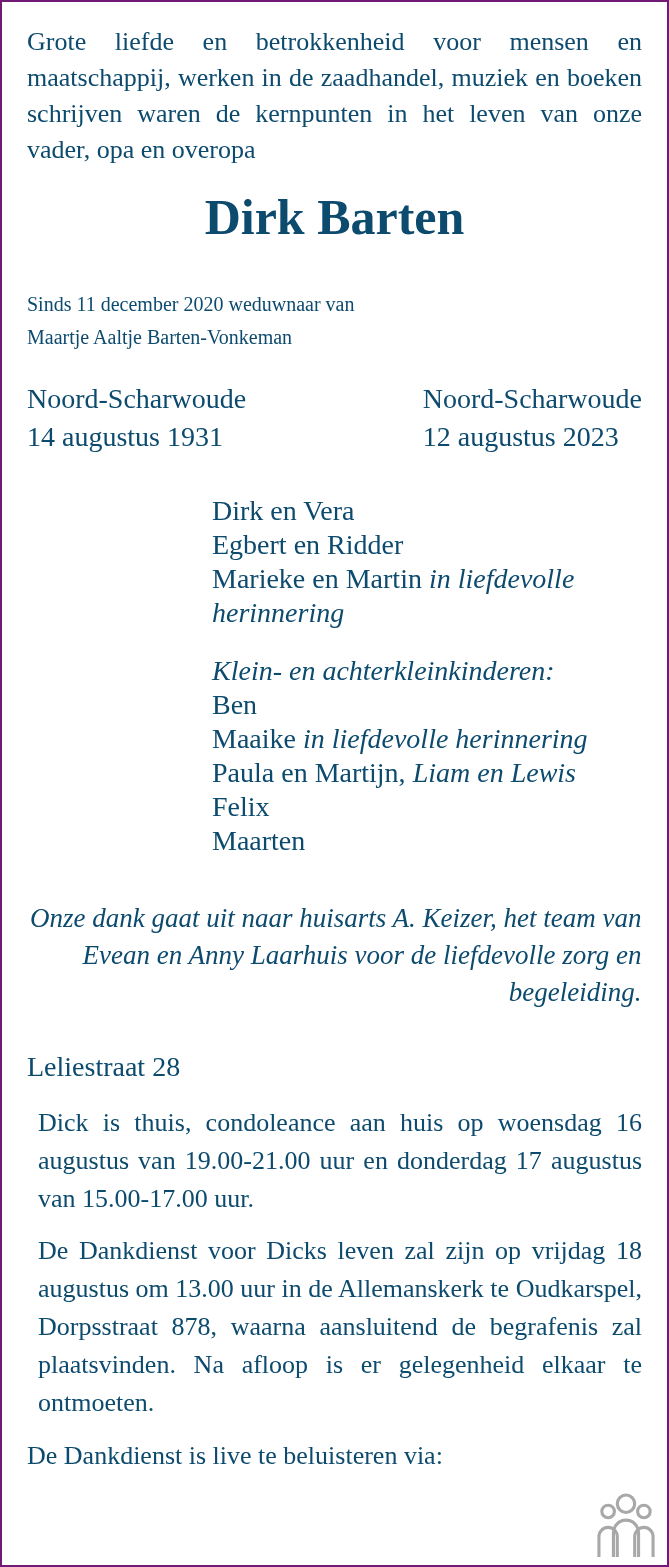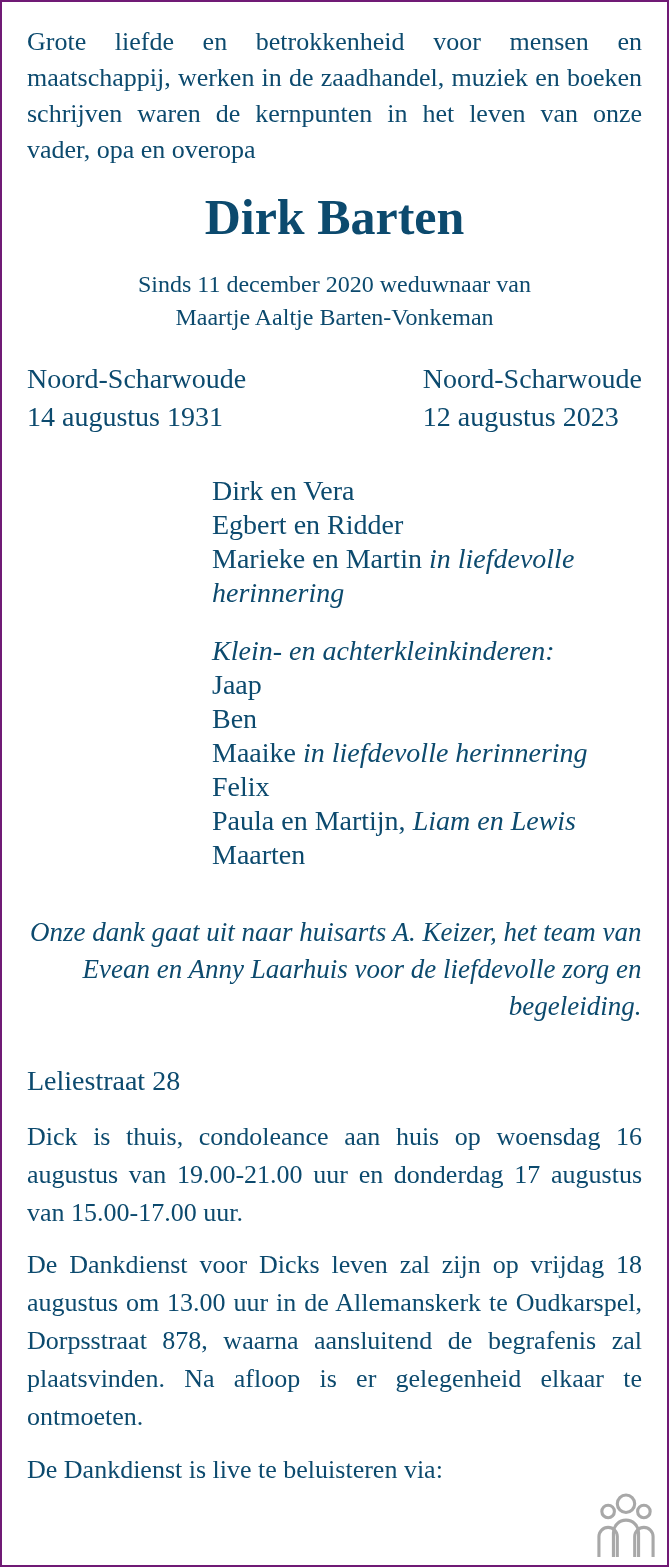--- a/index.html
+++ b/index.html
@@ -29,24 +29,24 @@
     text-align: center;
   }
   .honor {
     margin: 16px 0 0 0;
     font-size: 27px;
     line-height: 30px;
     font-style: italic;
     text-align: center;
   }
   .widower {
-    margin-top: 24px;
-    font-size: 24px;
+    margin-top: 44px;
+    font-size: 20px;
     line-height: 33px;
-    text-align: center;
+    text-align: left;
   }
   .dates-row {
     display: flex;
     justify-content: space-between;
     margin-top: 26px;
     font-size: 28px;
     line-height: 38px;
   }
   .family-list {
     margin: 38px 0 0 185px;
@@ -63,21 +63,21 @@
     line-height: 37px;
     font-style: italic;
     text-align: right;
   }
   .address {
     margin-top: 38px;
     font-size: 28px;
     line-height: 35px;
   }
   .para {
-    margin: 20px 0 0 0;
+    margin: 20px 0 0 11px;
     font-size: 26px;
     line-height: 38px;
     text-align: justify;
   }
   .para.service { margin-top: 14px; }
   .livestream {
     margin-top: 16px;
     font-size: 26px;
     line-height: 35px;
   }
@@ -116,25 +116,24 @@
   </div>
 
   <div class="family-list">
     <div class="family-row"><span class="fname">Dirk en Vera</span> <span class="fnote"></span></div>
     <div class="family-row"><span class="fname">Egbert en Ridder</span> <span class="fnote"></span></div>
     <div class="family-row"><span class="fname">Marieke en Martin</span> <span class="fnote">in liefdevolle herinnering</span></div>
   </div>
 
   <div class="family-list grand">
     <div class="gheader">Klein- en achterkleinkinderen:</div>
-    <div class="family-row"><span class="fname">Jaap</span> <span class="fnote"></span></div>
     <div class="family-row"><span class="fname">Ben</span> <span class="fnote"></span></div>
     <div class="family-row"><span class="fname">Maaike</span> <span class="fnote">in liefdevolle herinnering</span></div>
+    <div class="family-row"><span class="fname">Paula en Martijn,</span> <span class="fnote">Liam en Lewis</span></div>
     <div class="family-row"><span class="fname">Felix</span> <span class="fnote"></span></div>
-    <div class="family-row"><span class="fname">Paula en Martijn,</span> <span class="fnote">Liam en Lewis</span></div>
     <div class="family-row"><span class="fname">Maarten</span> <span class="fnote"></span></div>
   </div>
 
   <p class="thanks">Onze dank gaat uit naar huisarts A. Keizer, het team van Evean en Anny Laarhuis voor de liefdevolle zorg en begeleiding.</p>
 
   <div class="address">
     <div>Leliestraat 28</div>
   </div>
 
   <p class="para">Dick is thuis, condoleance aan huis op woensdag 16 augustus van 19.00-21.00 uur en donderdag 17 augustus van 15.00-17.00 uur.</p>

